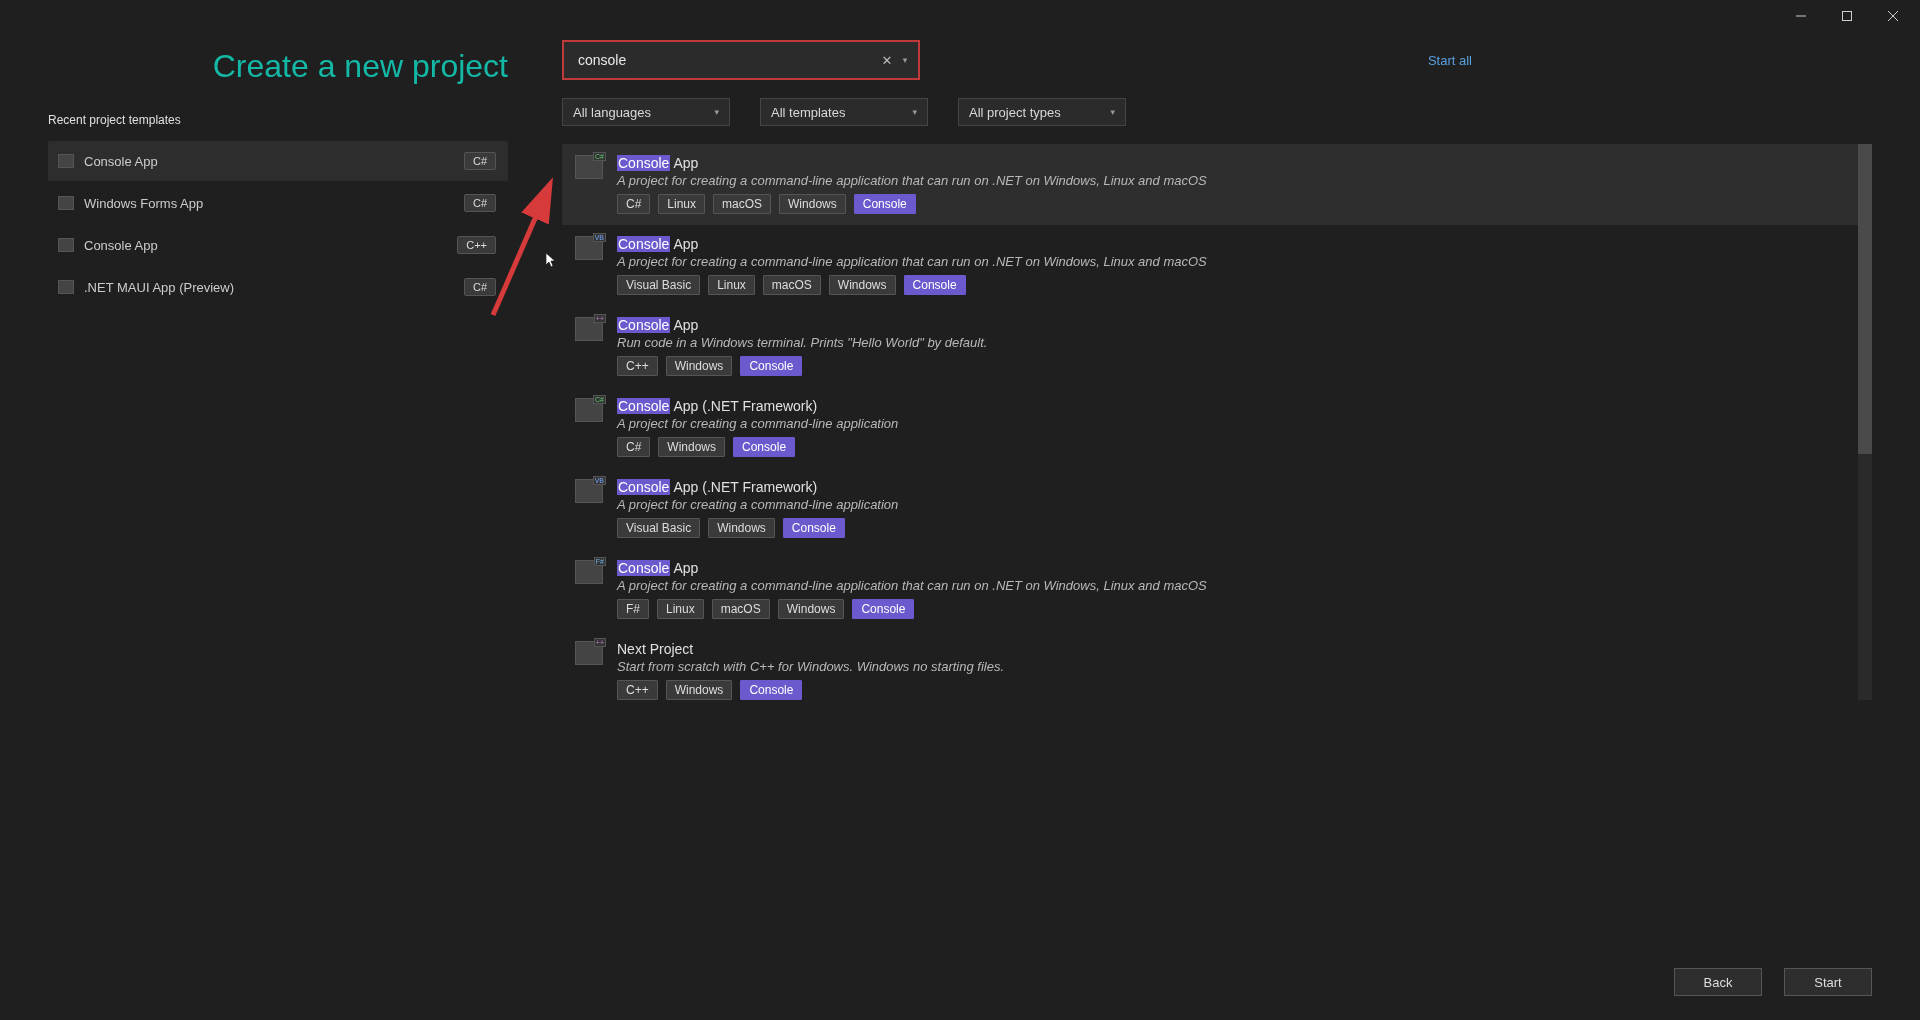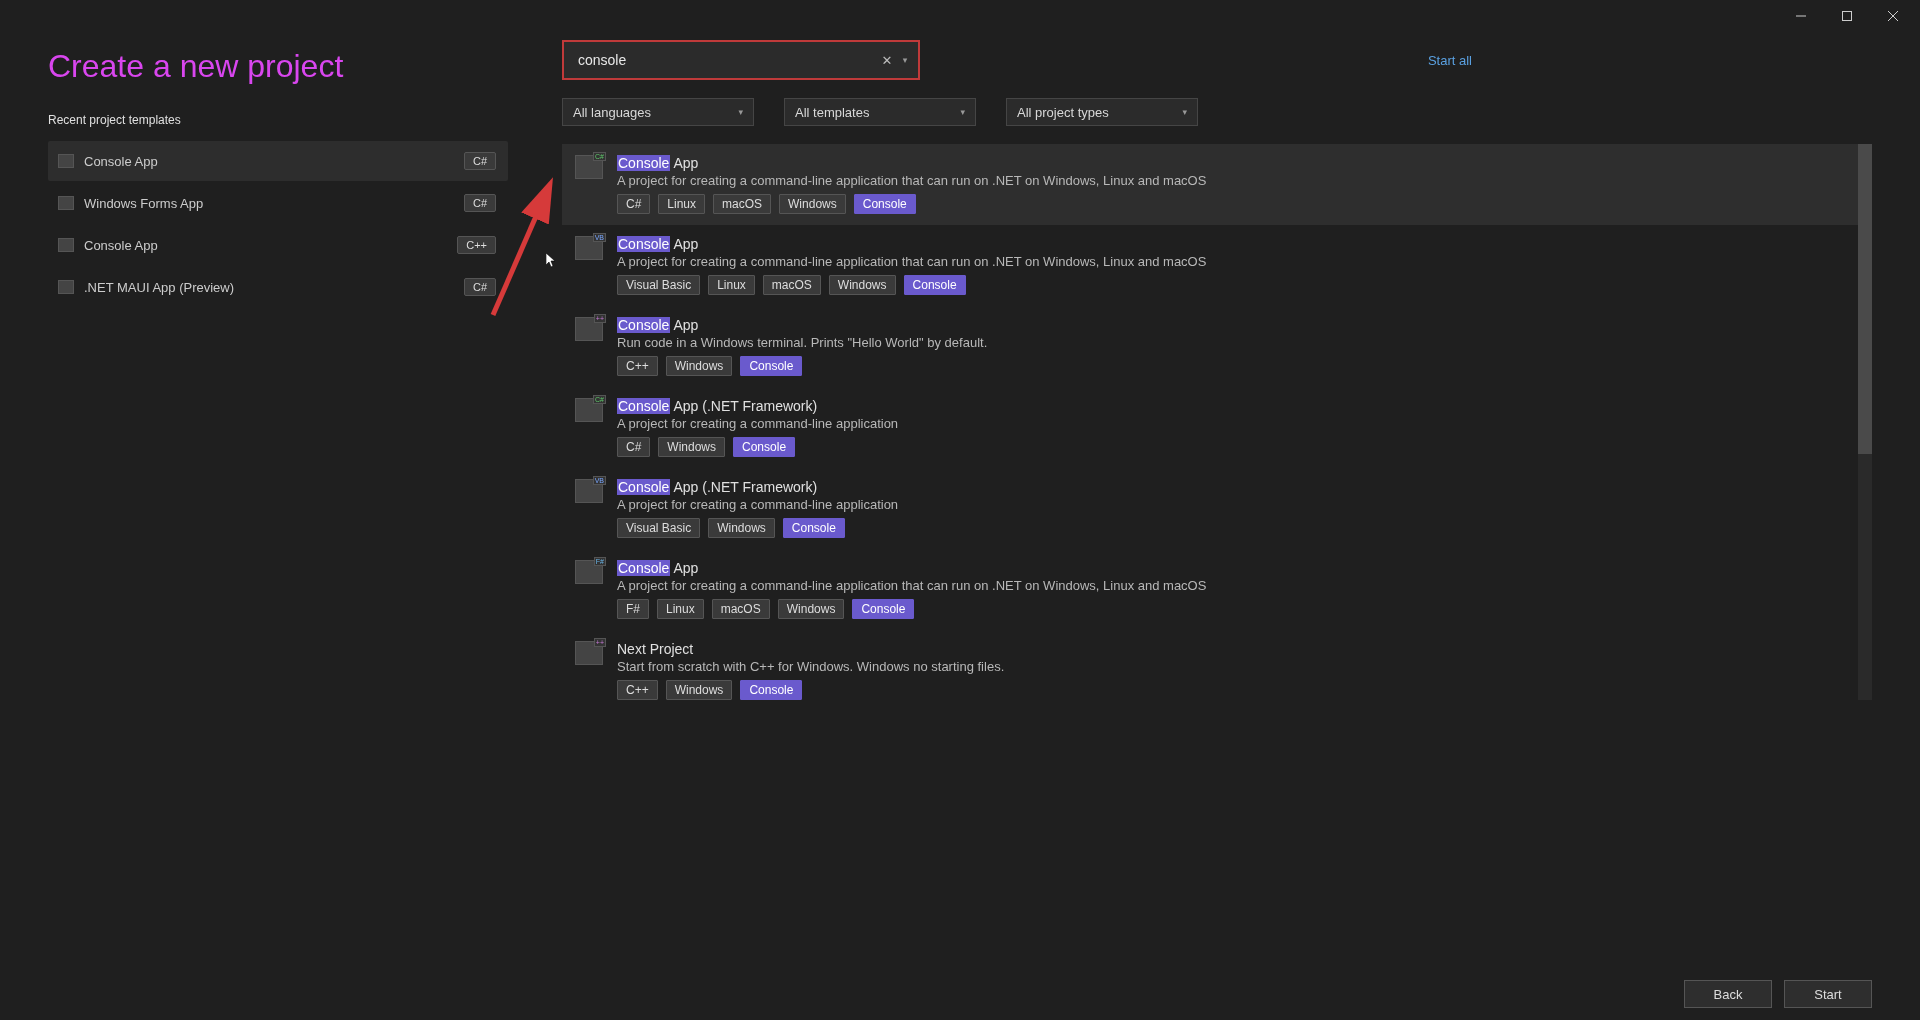--- a/index.html
+++ b/index.html
@@ -27,23 +27,24 @@
   }
   .content {
     display: flex;
     padding: 10px 48px 0 48px;
   }
   .left-col { width: 460px; flex: none; }
   .right-col { flex: 1; padding-left: 54px; position: relative;}
   .page-title {
     font-size: 32px;
     font-weight: 400;
-    color: #d946ef;
+    color: #14b8a6;
     margin-top: 6px;
     margin-bottom: 28px;
+    text-align: right;
   }
   .subhead {
     font-size: 12px;
     color: #e0e0e0;
     margin-bottom: 14px;
   }
   .recent-item {
     display:flex; align-items:center; justify-content:space-between;
     height: 40px;
     padding: 0 12px 0 10px;
@@ -79,21 +80,21 @@
   .search-input {
     flex:1;
     background:transparent; border:none; outline:none;
     color:#e8e8e8; font-size:14px;
   }
   .search-x { width:22px; text-align:center; color:#bbb; font-size:13px; }
   .search-caret { width:14px; text-align:center; color:#999; font-size:9px;}
   .clear-all { color:#5aa0e0; font-size:13px; margin-left: auto; margin-right: 400px; }
   .filters-row { display:flex; gap:30px; margin-top:18px;}
   .filter {
-    width:192px; height:28px;
+    width:168px; height:28px;
     background:#2b2b2b; border:1px solid #454545;
     display:flex; align-items:center; justify-content:space-between;
     padding:0 10px; color:#d8d8d8; font-size:13px;
   }
   .filter .caret { font-size:9px; color:#999;}
   .results {
     margin-top:18px;
     height: 556px;
     overflow:hidden;
     position:relative;
@@ -113,39 +114,39 @@
     font-size:7px; background:#333; padding:0 1px;
     color:#9ad; border:1px solid #555;
   }
   .res-icon.cs .lang-mark{ color:#5fc96b;}
   .res-icon.vb .lang-mark{ color:#7aa7ff;}
   .res-icon.cpp .lang-mark{ color:#c77ad8;}
   .res-icon.fs .lang-mark{ color:#6ab5e8;}
   .res-body { flex:1; }
   .res-title { color:#e0e0e0; font-size:14px; margin-bottom:2px;}
   .res-title .hl { background:#6a5acd; color:#fff; padding:0 1px;}
-  .res-desc { color:#b8b8b8; font-size:13px; margin:2px 0 6px 0;}
+  .res-desc { color:#b8b8b8; font-size:13px; margin:2px 0 6px 0;font-style:italic;}
   .tag-row { display:flex; gap:8px; flex-wrap:wrap;}
   .tag {
     background:#3a3a3a; border:1px solid #555;
     font-size:12px; color:#ddd; padding:2px 8px; border-radius:1px;
   }
   .tag.hl { background:#6a5acd; color:#fff; border-color:#6a5acd;}
   .results-scrollbar {
     position:absolute; right:0; top:0; width:14px; height:100%;
     background:#2a2a2a;
   }
   .results-thumb {
     position:absolute; right:0; top:0; width:14px; height:310px;
     background:#4a4a4a;
   }
   
   .footer {
-    position:absolute; bottom:12px; right:48px;
-    display:flex; gap:12px;
+    position:absolute; bottom:24px; right:48px;
+    display:flex; gap:22px;
   }
   .btn {
     width:88px; height:28px;
     border:1px solid #555; background:#2e2e2e; color:#ddd;
     font-size:13px; display:flex; align-items:center; justify-content:center;
   }
   
   .annotation {
     position:absolute; left:483px; top:175px; pointer-events:none;
   }

